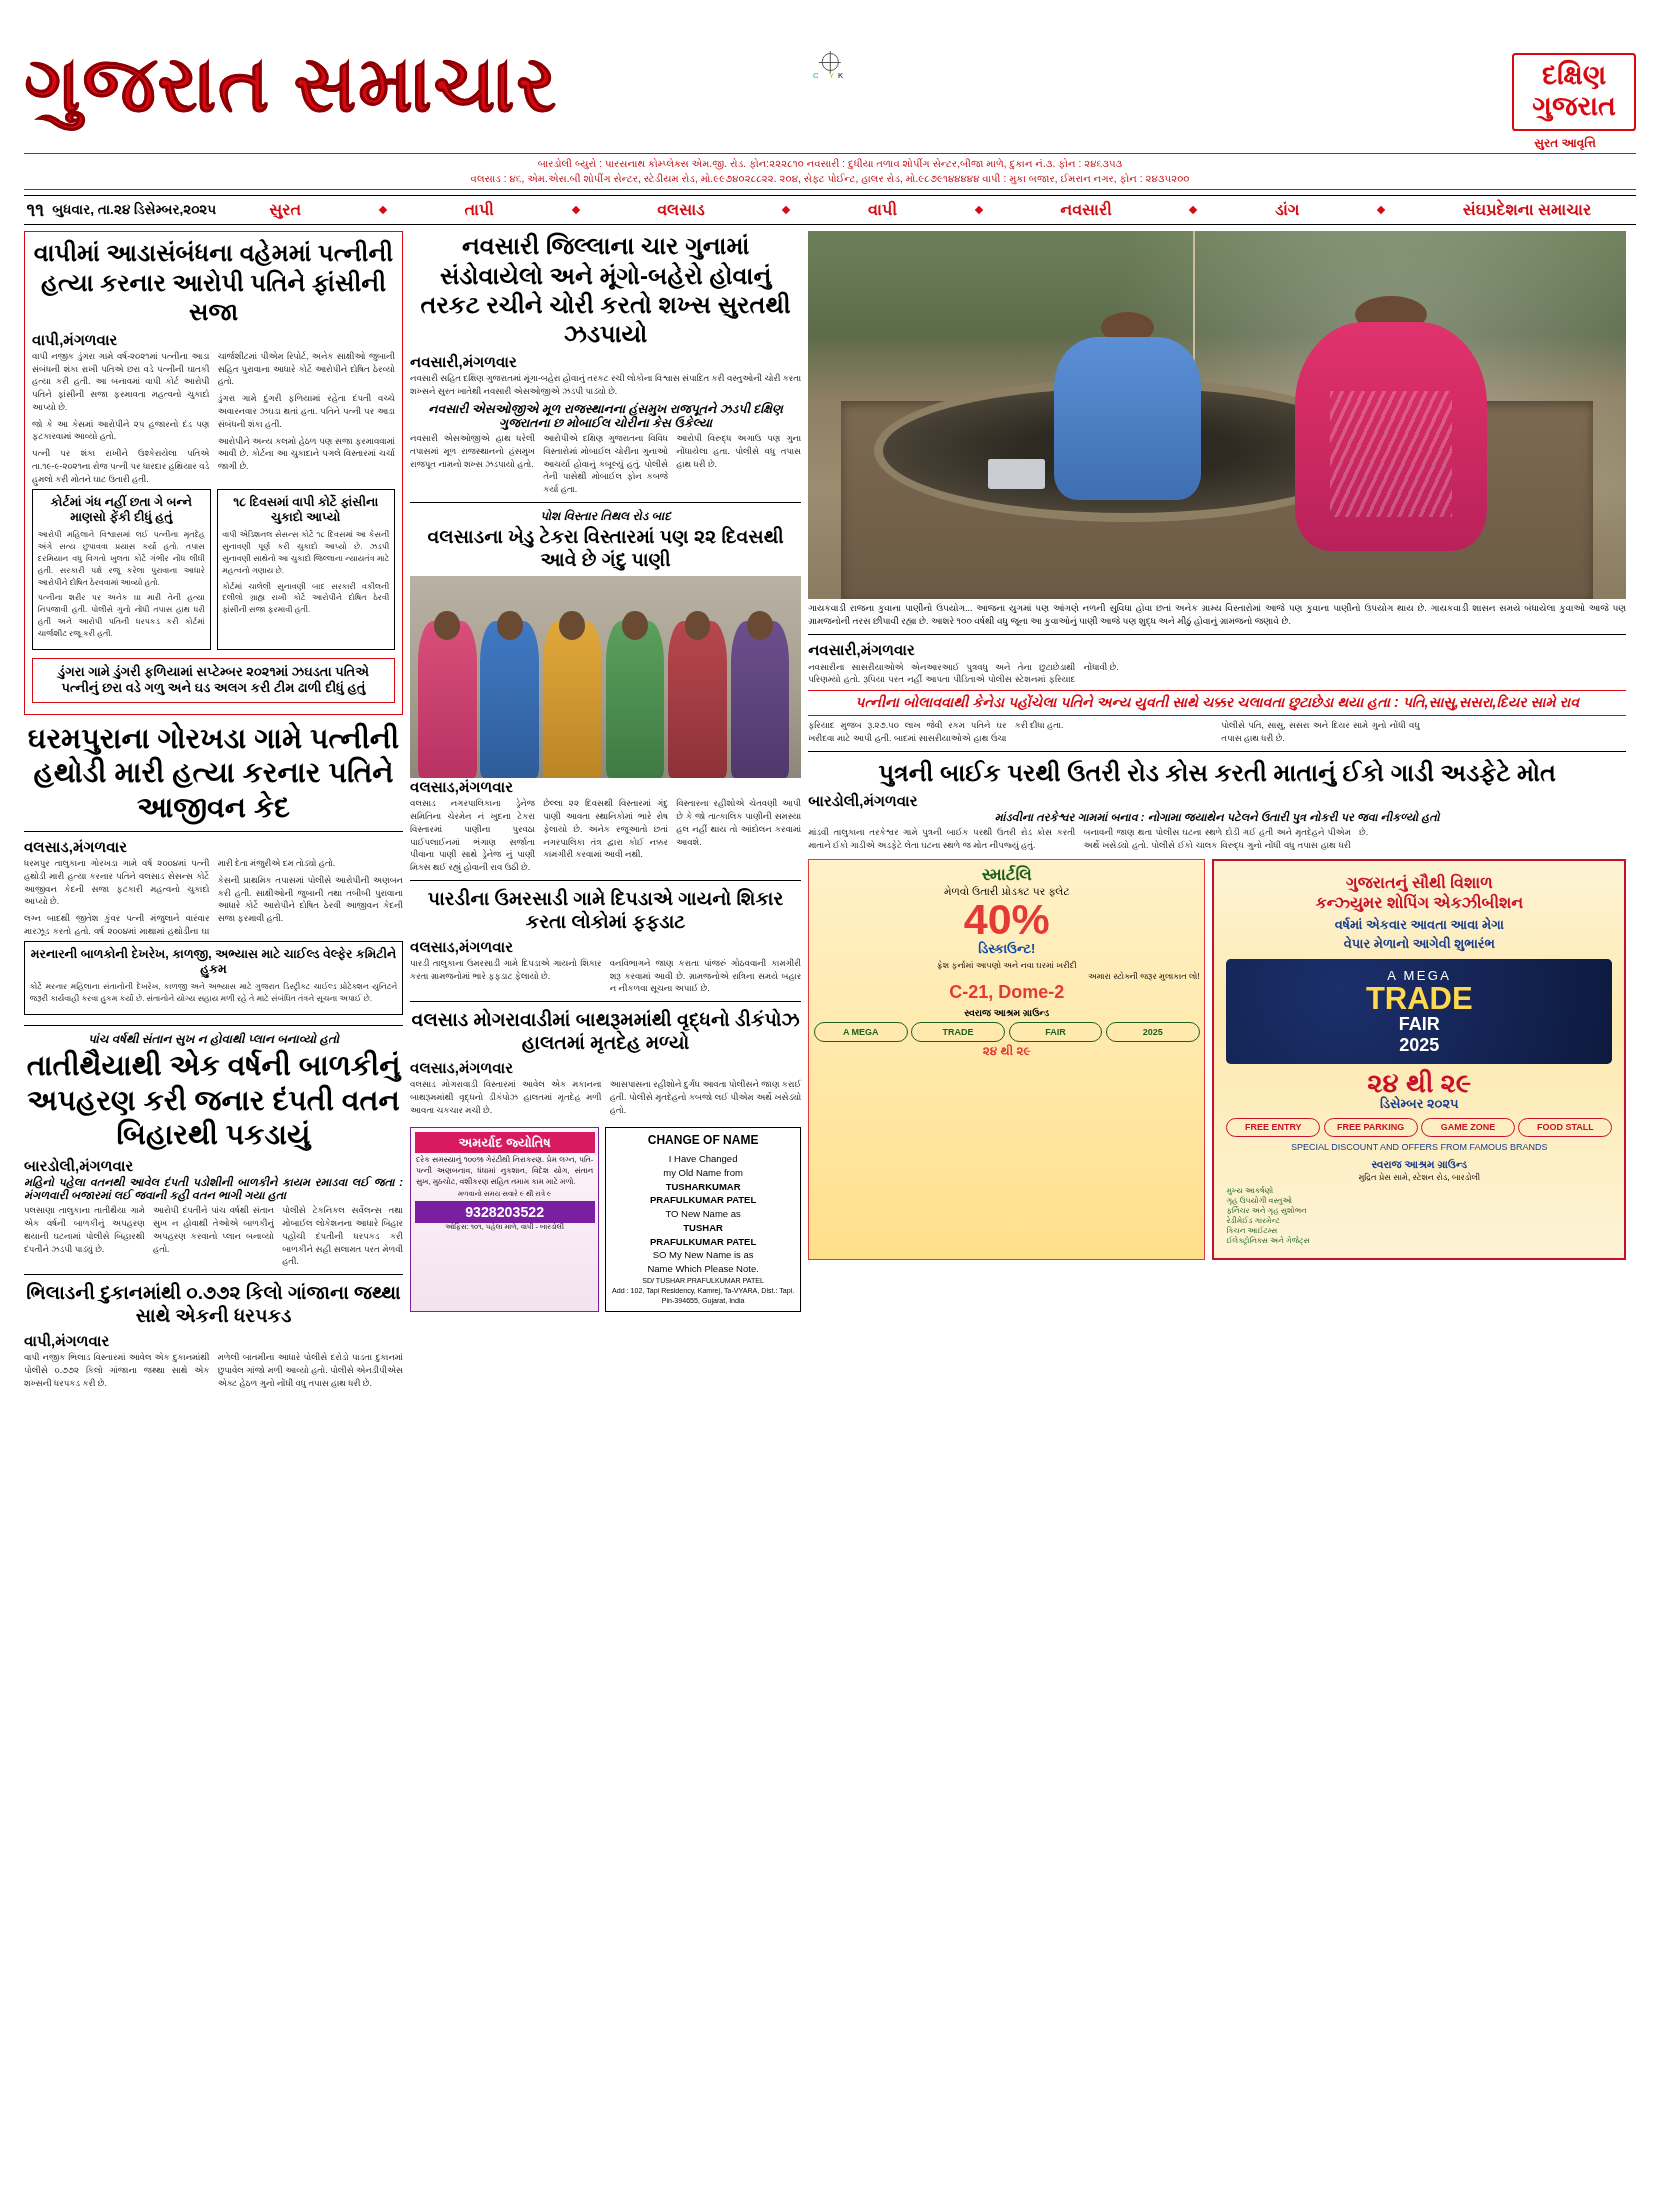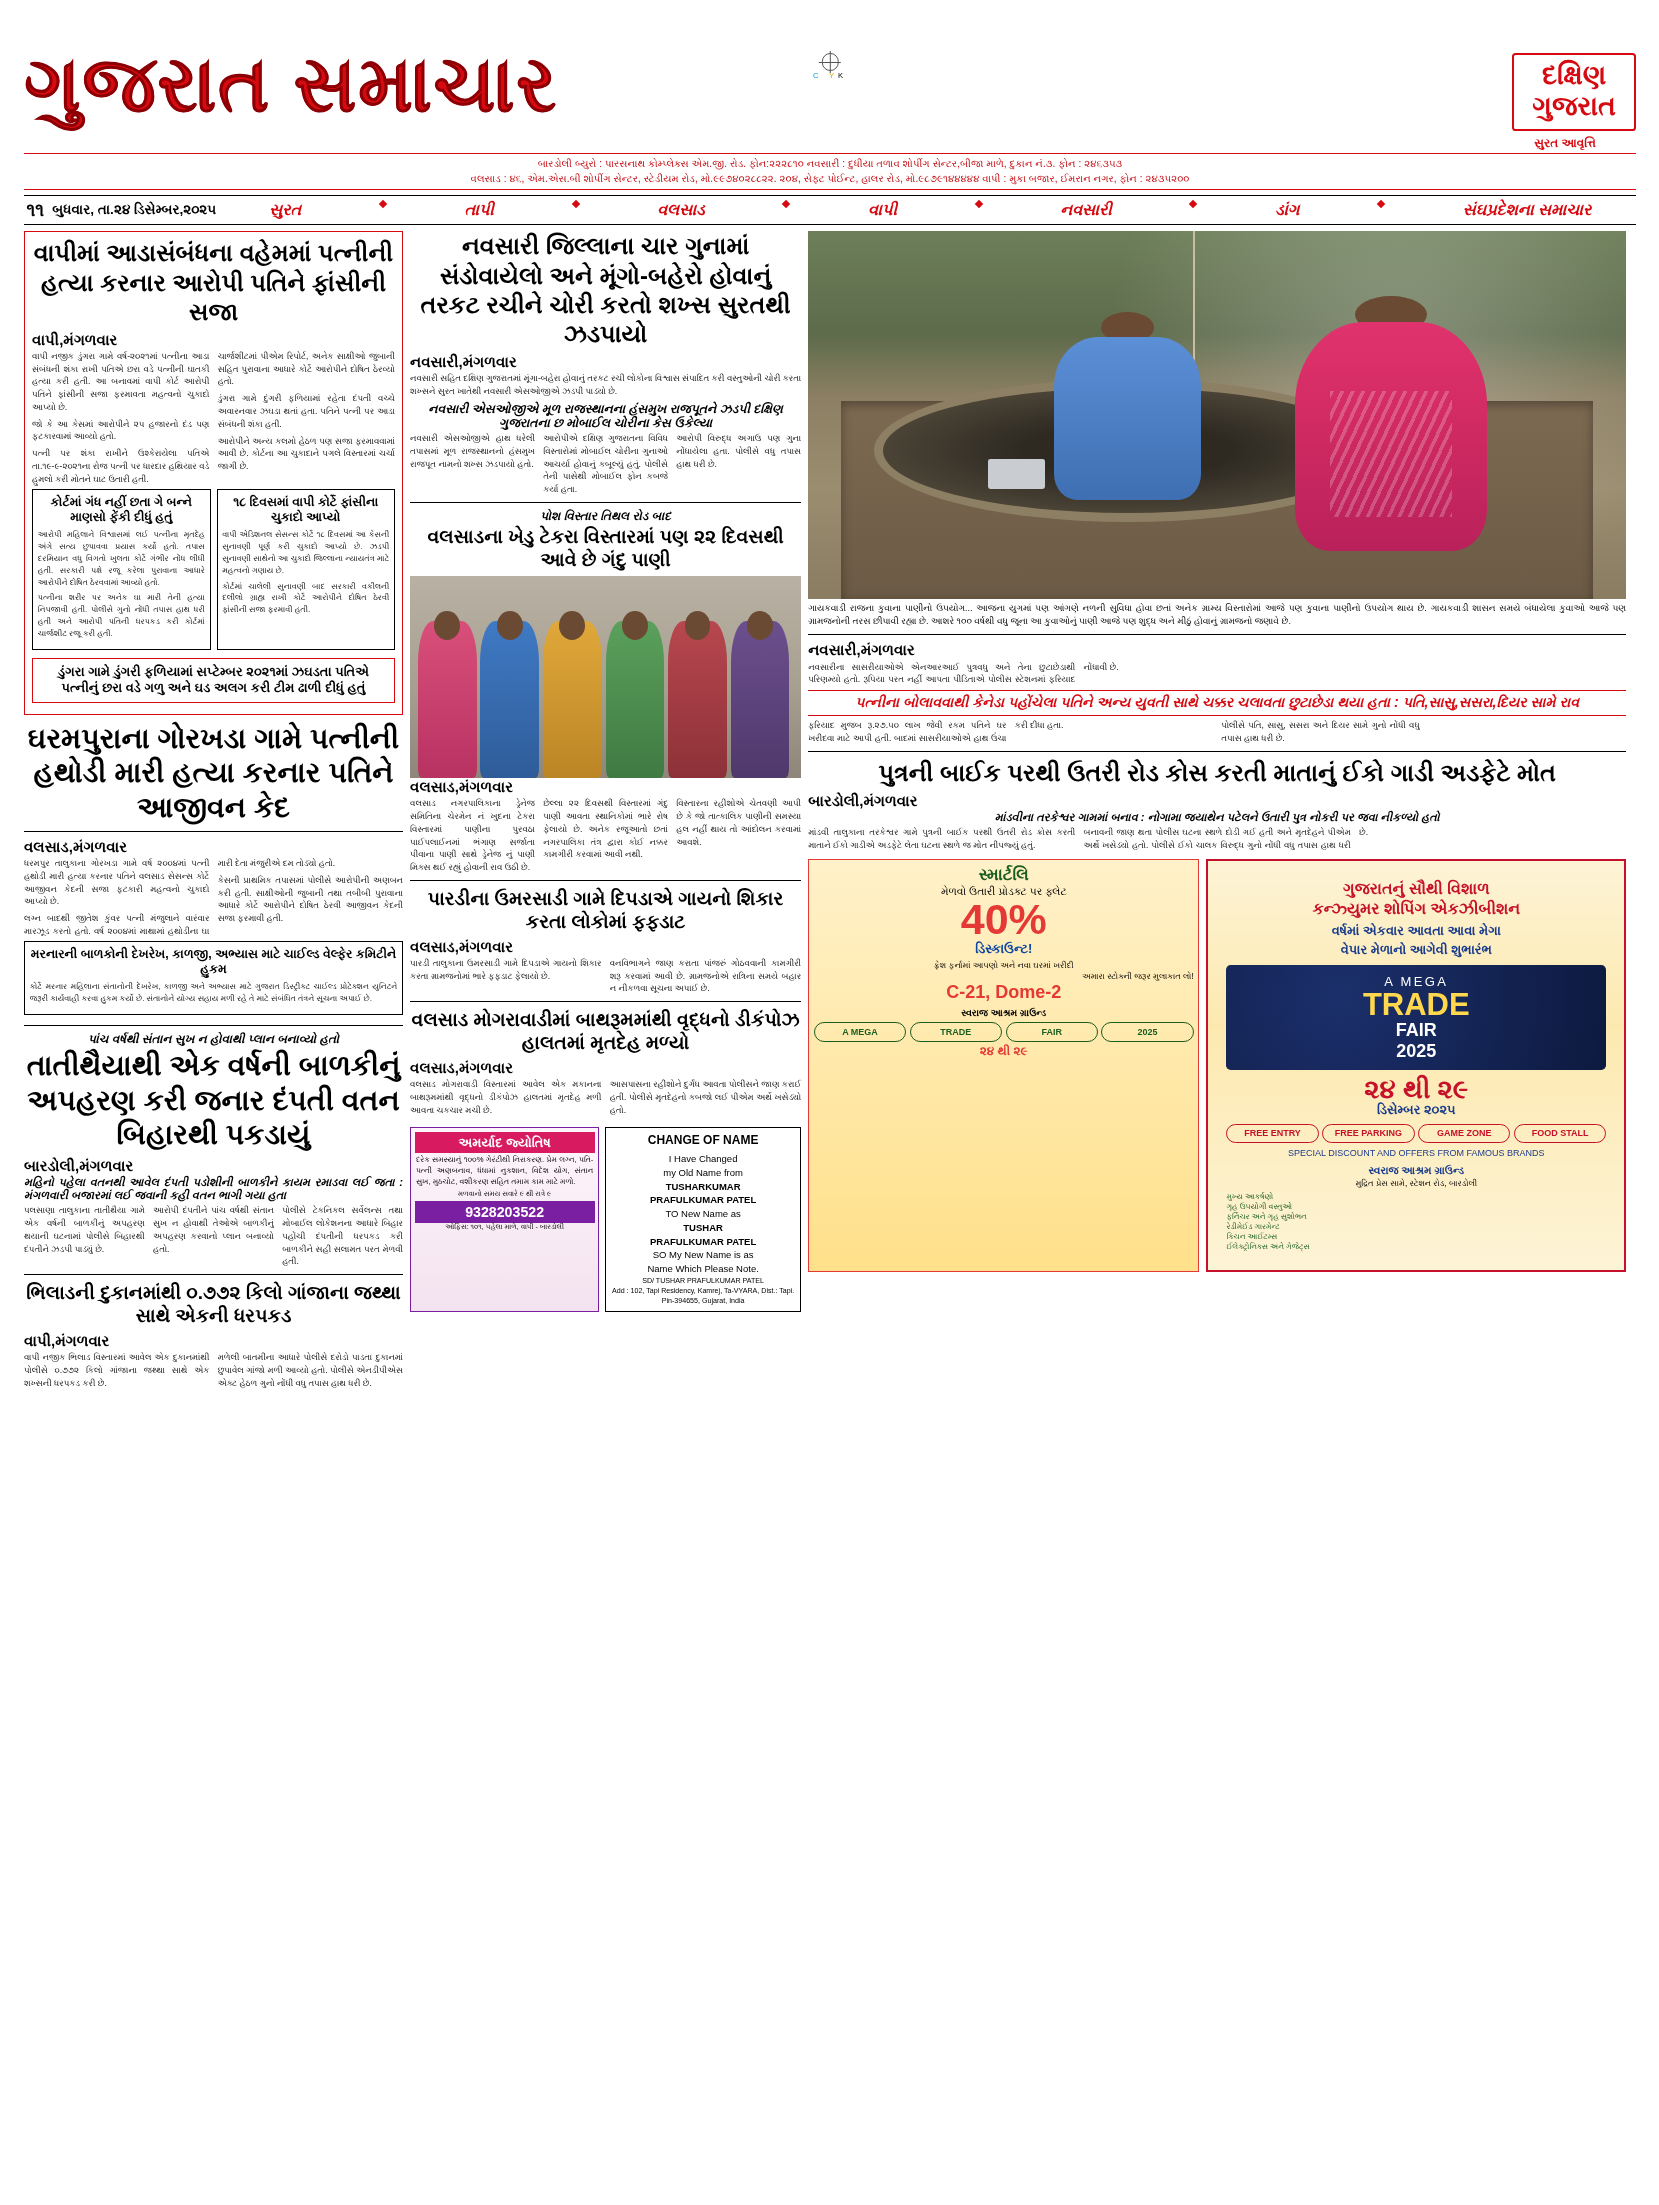--- a/index.html
+++ b/index.html
@@ -132,21 +132,21 @@
     font-size: 13.6px;
     font-weight: bold;
     color: #000;
     padding-right: 10.7px;
     white-space: nowrap;
   }
   .navitems {
     display: flex;
     flex: 1 1 auto;
     justify-content: space-around;
-    font-style: italic;
+    align-items: center;
   }
   .navitem {
     font-size: 16px;
     font-weight: bold;
     color: #d60a10;
     padding: 0 6px;
     white-space: nowrap;
   }
   .navsep {
     width: 6px; height: 6px;
@@ -296,21 +296,21 @@
     position: absolute; bottom: 0; width: 15%; height: 78%;
     border-radius: 26% 26% 6% 6%;
   }
   .ph-group .fig .hd { position:absolute; left:28%; top:-6%; width:44%; height:18%; background:#6b4a33; border-radius:50%; }
 
   
   .ad { position: relative; overflow: hidden; }
   .ad-trade {
     border: 2.4px solid #c7102a;
     background: linear-gradient(180deg,#fdf4d6 0%, #fde9b0 40%, #fdf4d6 100%);
-    padding: 18px;
+    padding: 12px;
     text-align: center;
   }
   .ad-trade .t1 { color:#c7102a; font-size: 16px; font-weight: bold; line-height:1.25; }
   .ad-trade .t2 { color:#1a3c8c; font-size: 13px; font-weight: bold; margin-top: 3.6px; }
   .ad-trade .megabox {
     margin: 7.1px auto 4.7px auto;
     background: radial-gradient(circle at 30% 30%, #1b2f6b, #0d1a3f);
     color: #fff; padding: 8.3px 6px; border-radius: 4.7px;
   }
   .ad-trade .mega1 { font-size: 13px; letter-spacing: 2.4px; }

